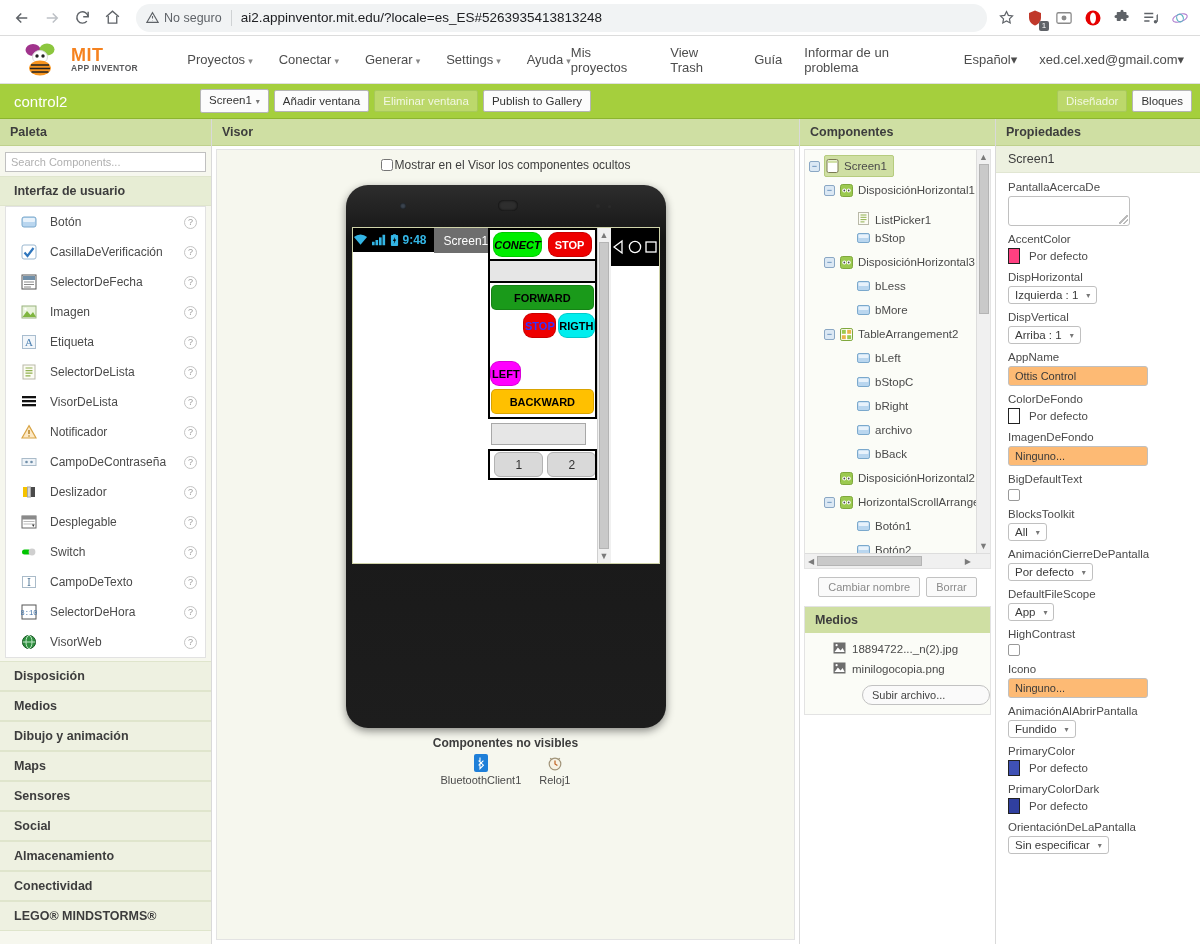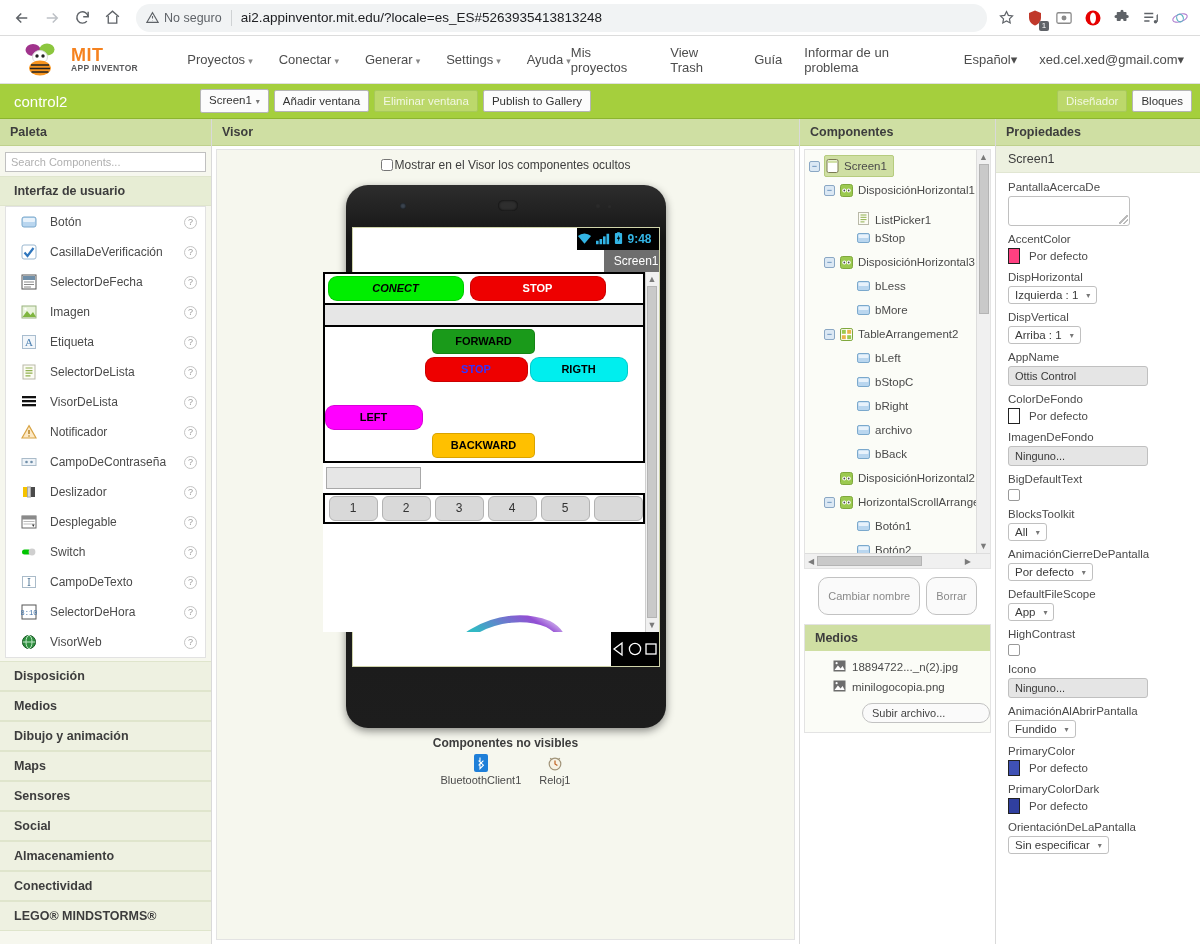--- a/index.html
+++ b/index.html
@@ -209,22 +209,22 @@
   }
   .cam { position: absolute; width: 6px; height: 6px; border-radius: 50%; background: #3b4550; top: 18px; left: 54px; box-shadow: inset 0 0 2px #000; }
   .speaker { position: absolute; width: 20px; height: 11px; border-radius: 6px; background: #2e2e2e; top: 15px; left: 152px; box-shadow: inset 0 0 3px #000; }
   .sensor { position: absolute; width: 4px; height: 4px; border-radius: 50%; background: #2a2a2a; top: 19px; left: 250px; }
   .sensor2 { position: absolute; width: 3px; height: 3px; border-radius: 50%; background: #2a2a2a; top: 20px; left: 262px; }
 
   .screen {
     width: 308px; margin: 0 auto;
     border: 1px solid #cfd3a9;
     background: #fff;
-    height: 440px;
-    display: flex; flex-direction: column; align-items: flex-end;
+    height: 337px;
+    display: flex; flex-direction: row;
   }
   .statusbar {
     background: #000; height: 24px;
     display: flex; align-items: center; justify-content: flex-end;
     padding-right: 7px; gap: 4px;
     color: #33b5e5; font-size: 12px; font-weight: bold;
   }
   .titlebar {
     background: #6e6e6e; height: 25px;
     display: flex; align-items: center;
@@ -291,22 +291,22 @@
   .v-scroll {
     width: 14px; background: #f0f0f0; border-left: 1px solid #ddd;
     display: flex; flex-direction: column; align-items: center; padding: 2px 0; flex: 0 0 14px;
   }
   .h-scroll {
     height: 15px; background: #f0f0f0; border-top: 1px solid #ddd;
     display: flex; align-items: center; flex: 0 0 15px;
   }
   .tree-btns { display: flex; justify-content: center; gap: 6px; padding: 8px 0 0 0; }
   .tree-btn {
-    background: #fafafa; border: 1px solid #c2c2c2; border-radius: 10px;
-    font-size: 11px; color: #8a8a8a; padding: 12px 9px;
+    background: #fafafa; border: 1px solid #c2c2c2; border-radius: 2px;
+    font-size: 11px; color: #8a8a8a; padding: 3px 9px;
   }
   .media-box { margin: 9px 4px 0 4px; border: 1px solid #e3e3e3; background: #fbfcf7; }
   .media-head { background: #cfdfa3; color: #3d3d3d; font-weight: bold; font-size: 12.5px; padding: 6px 10px; }
   .media-item { display: flex; align-items: center; font-size: 11.5px; color: #4a4a4a; padding: 3px 0 3px 28px; }
   .media-ico { width: 14px; height: 14px; margin-right: 5px; flex: 0 0 14px; }
   .upload-btn {
     background: #fafafa; border: 1px solid #c2c2c2; border-radius: 10px;
     font-size: 11px; color: #444; padding: 3px 9px; margin: 6px 0 9px 57px;
   }
 
@@ -338,21 +338,21 @@
   .swatch { width: 12px; height: 16px; border: 1px solid #222; flex: 0 0 12px; }
   .prop-color span { font-size: 11.5px; color: #4a4a4a; }
   .prop-select {
     display: inline-flex; align-items: center;
     border: 1px solid #c0c0c0; background: #fff; border-radius: 3px;
     font-size: 11.5px; color: #3a3a3a;
     padding: 2px 6px; margin-top: 3px; gap: 8px;
   }
   .prop-select .caret { font-size: 8px; color: #777; }
   .prop-input {
-    width: 140px; border: 1px solid #c0c0c0; background: #e5e5e5; border-radius: 3px;
+    width: 140px; border: 1px solid #c0c0c0; background: #fdba74; border-radius: 3px;
     font-size: 11px; color: #3a3a3a; padding: 3px 6px; margin-top: 3px;
     font-family: "Liberation Sans", sans-serif;
   }
   .prop-check { width: 12px; height: 12px; border: 1px solid #999; background: #fff; margin-top: 4px; border-radius: 2px; }
 </style>
 </head>
 <body>
 
 <div class="browser-bar">
   <div class="nav-btn" title="Back">

